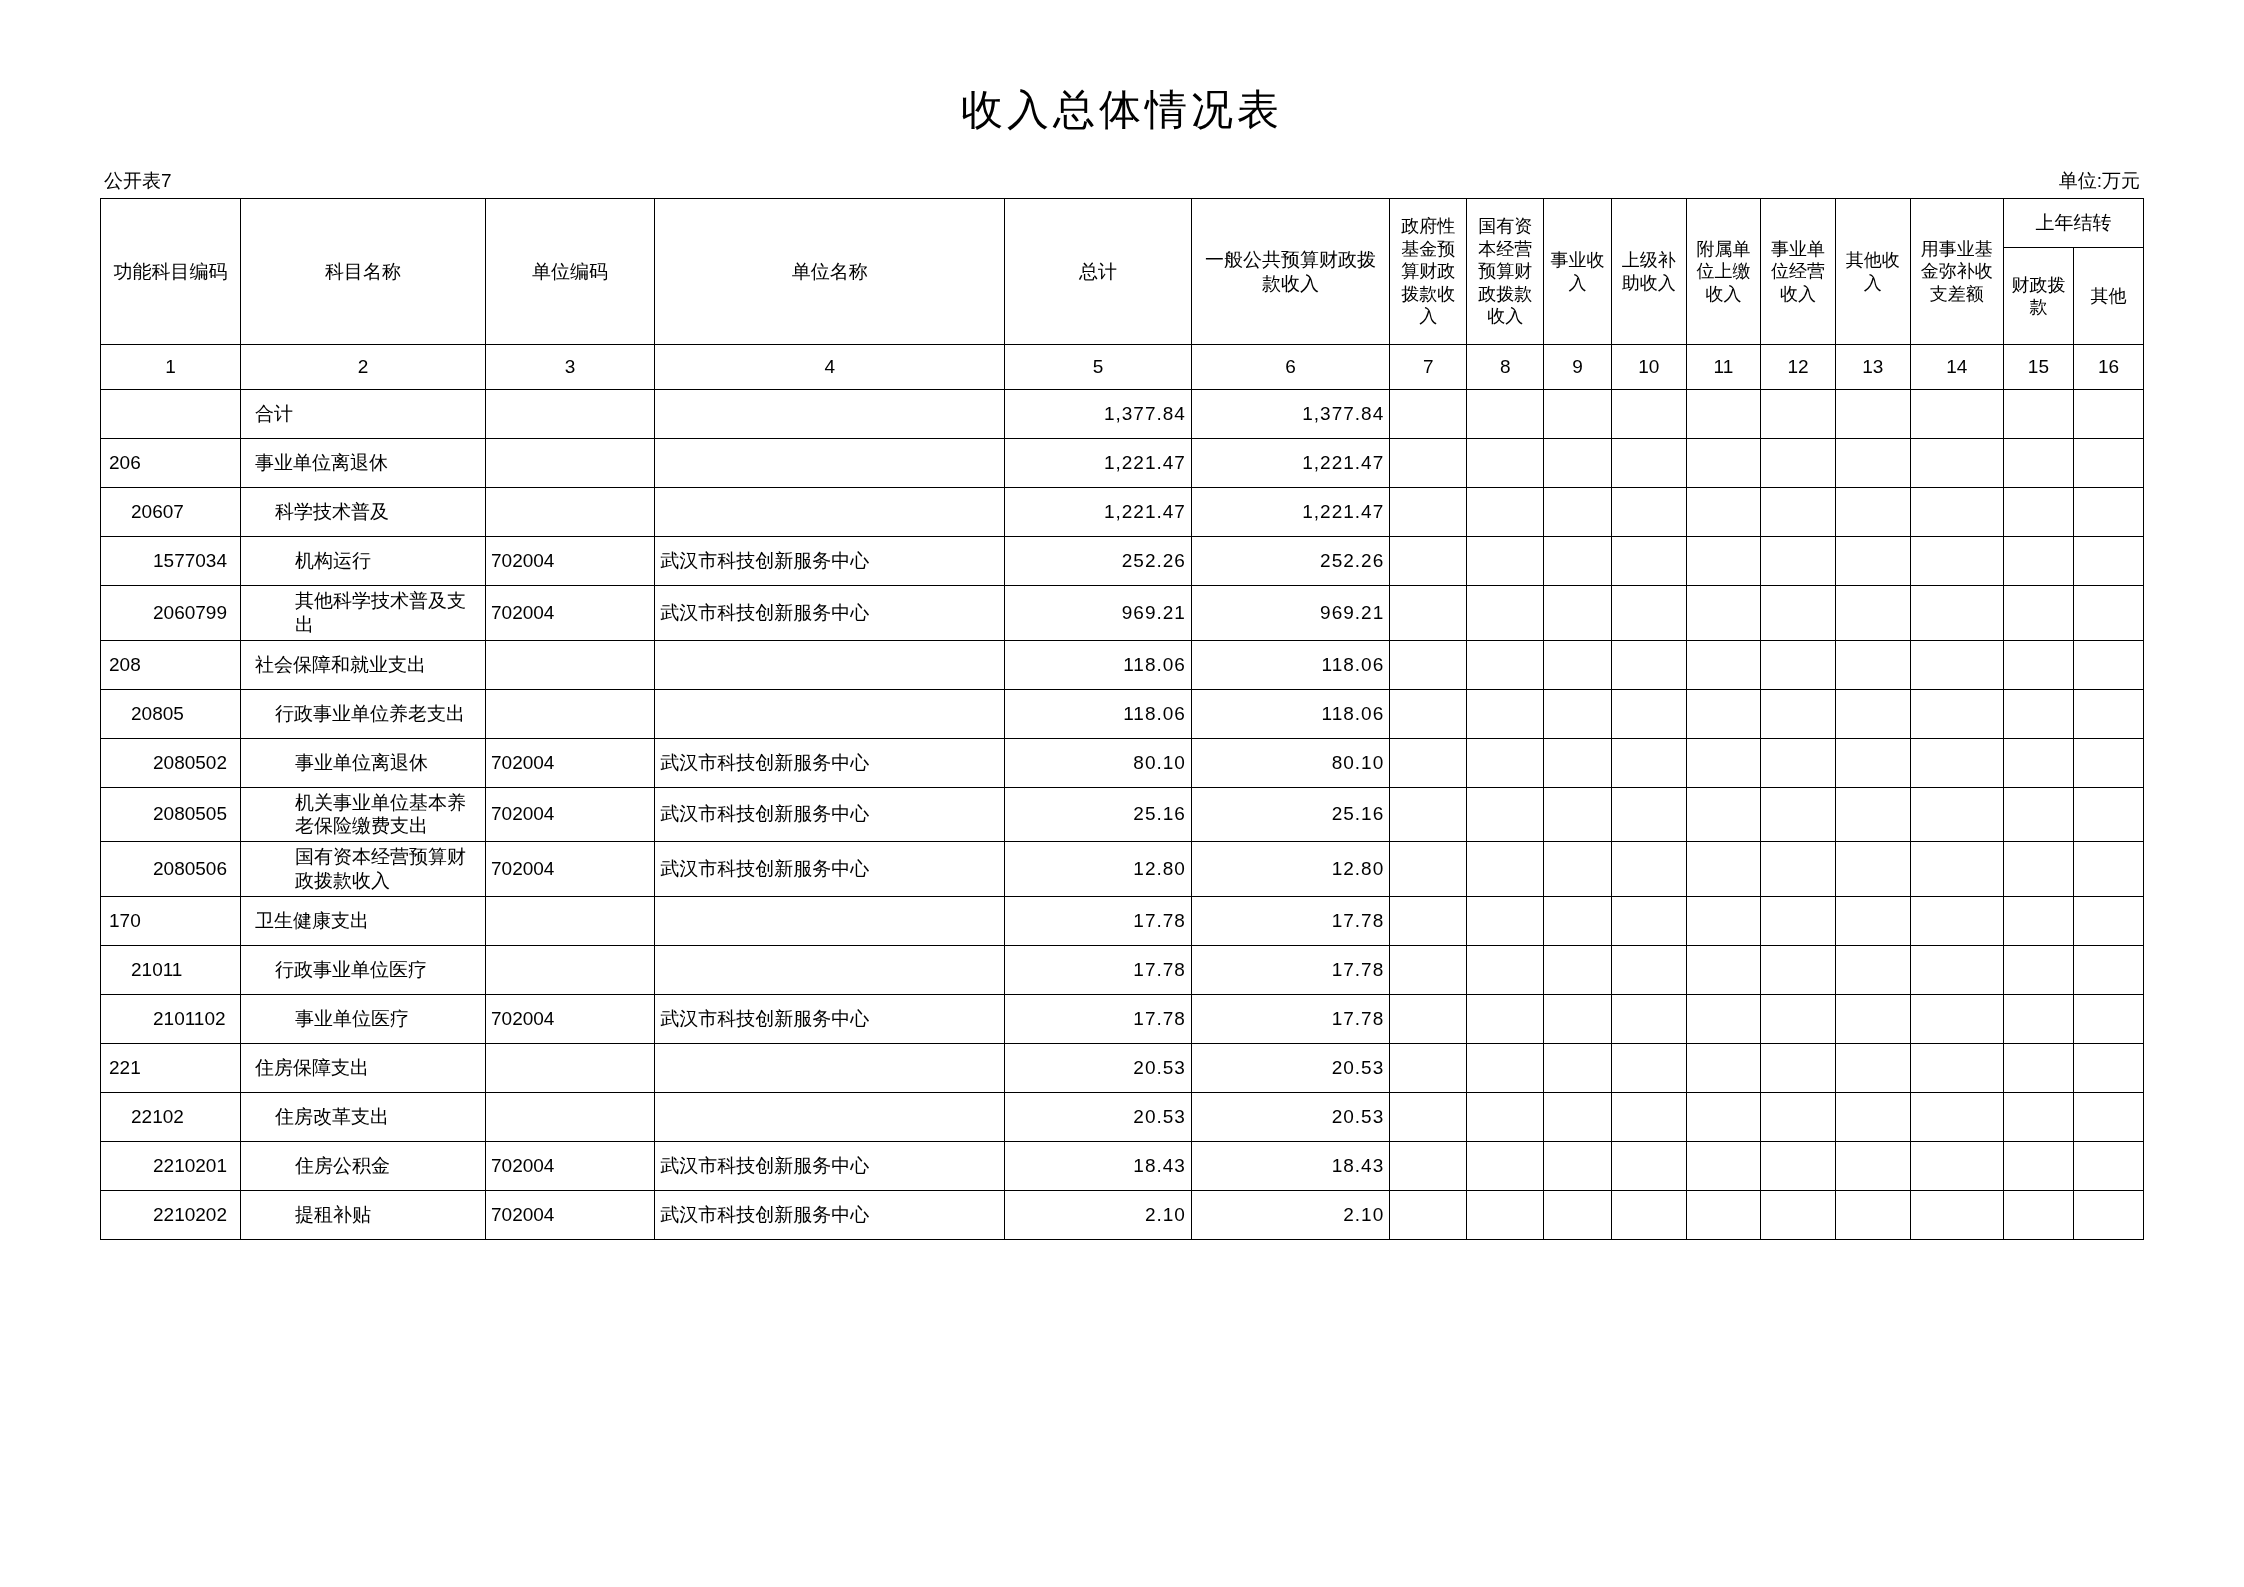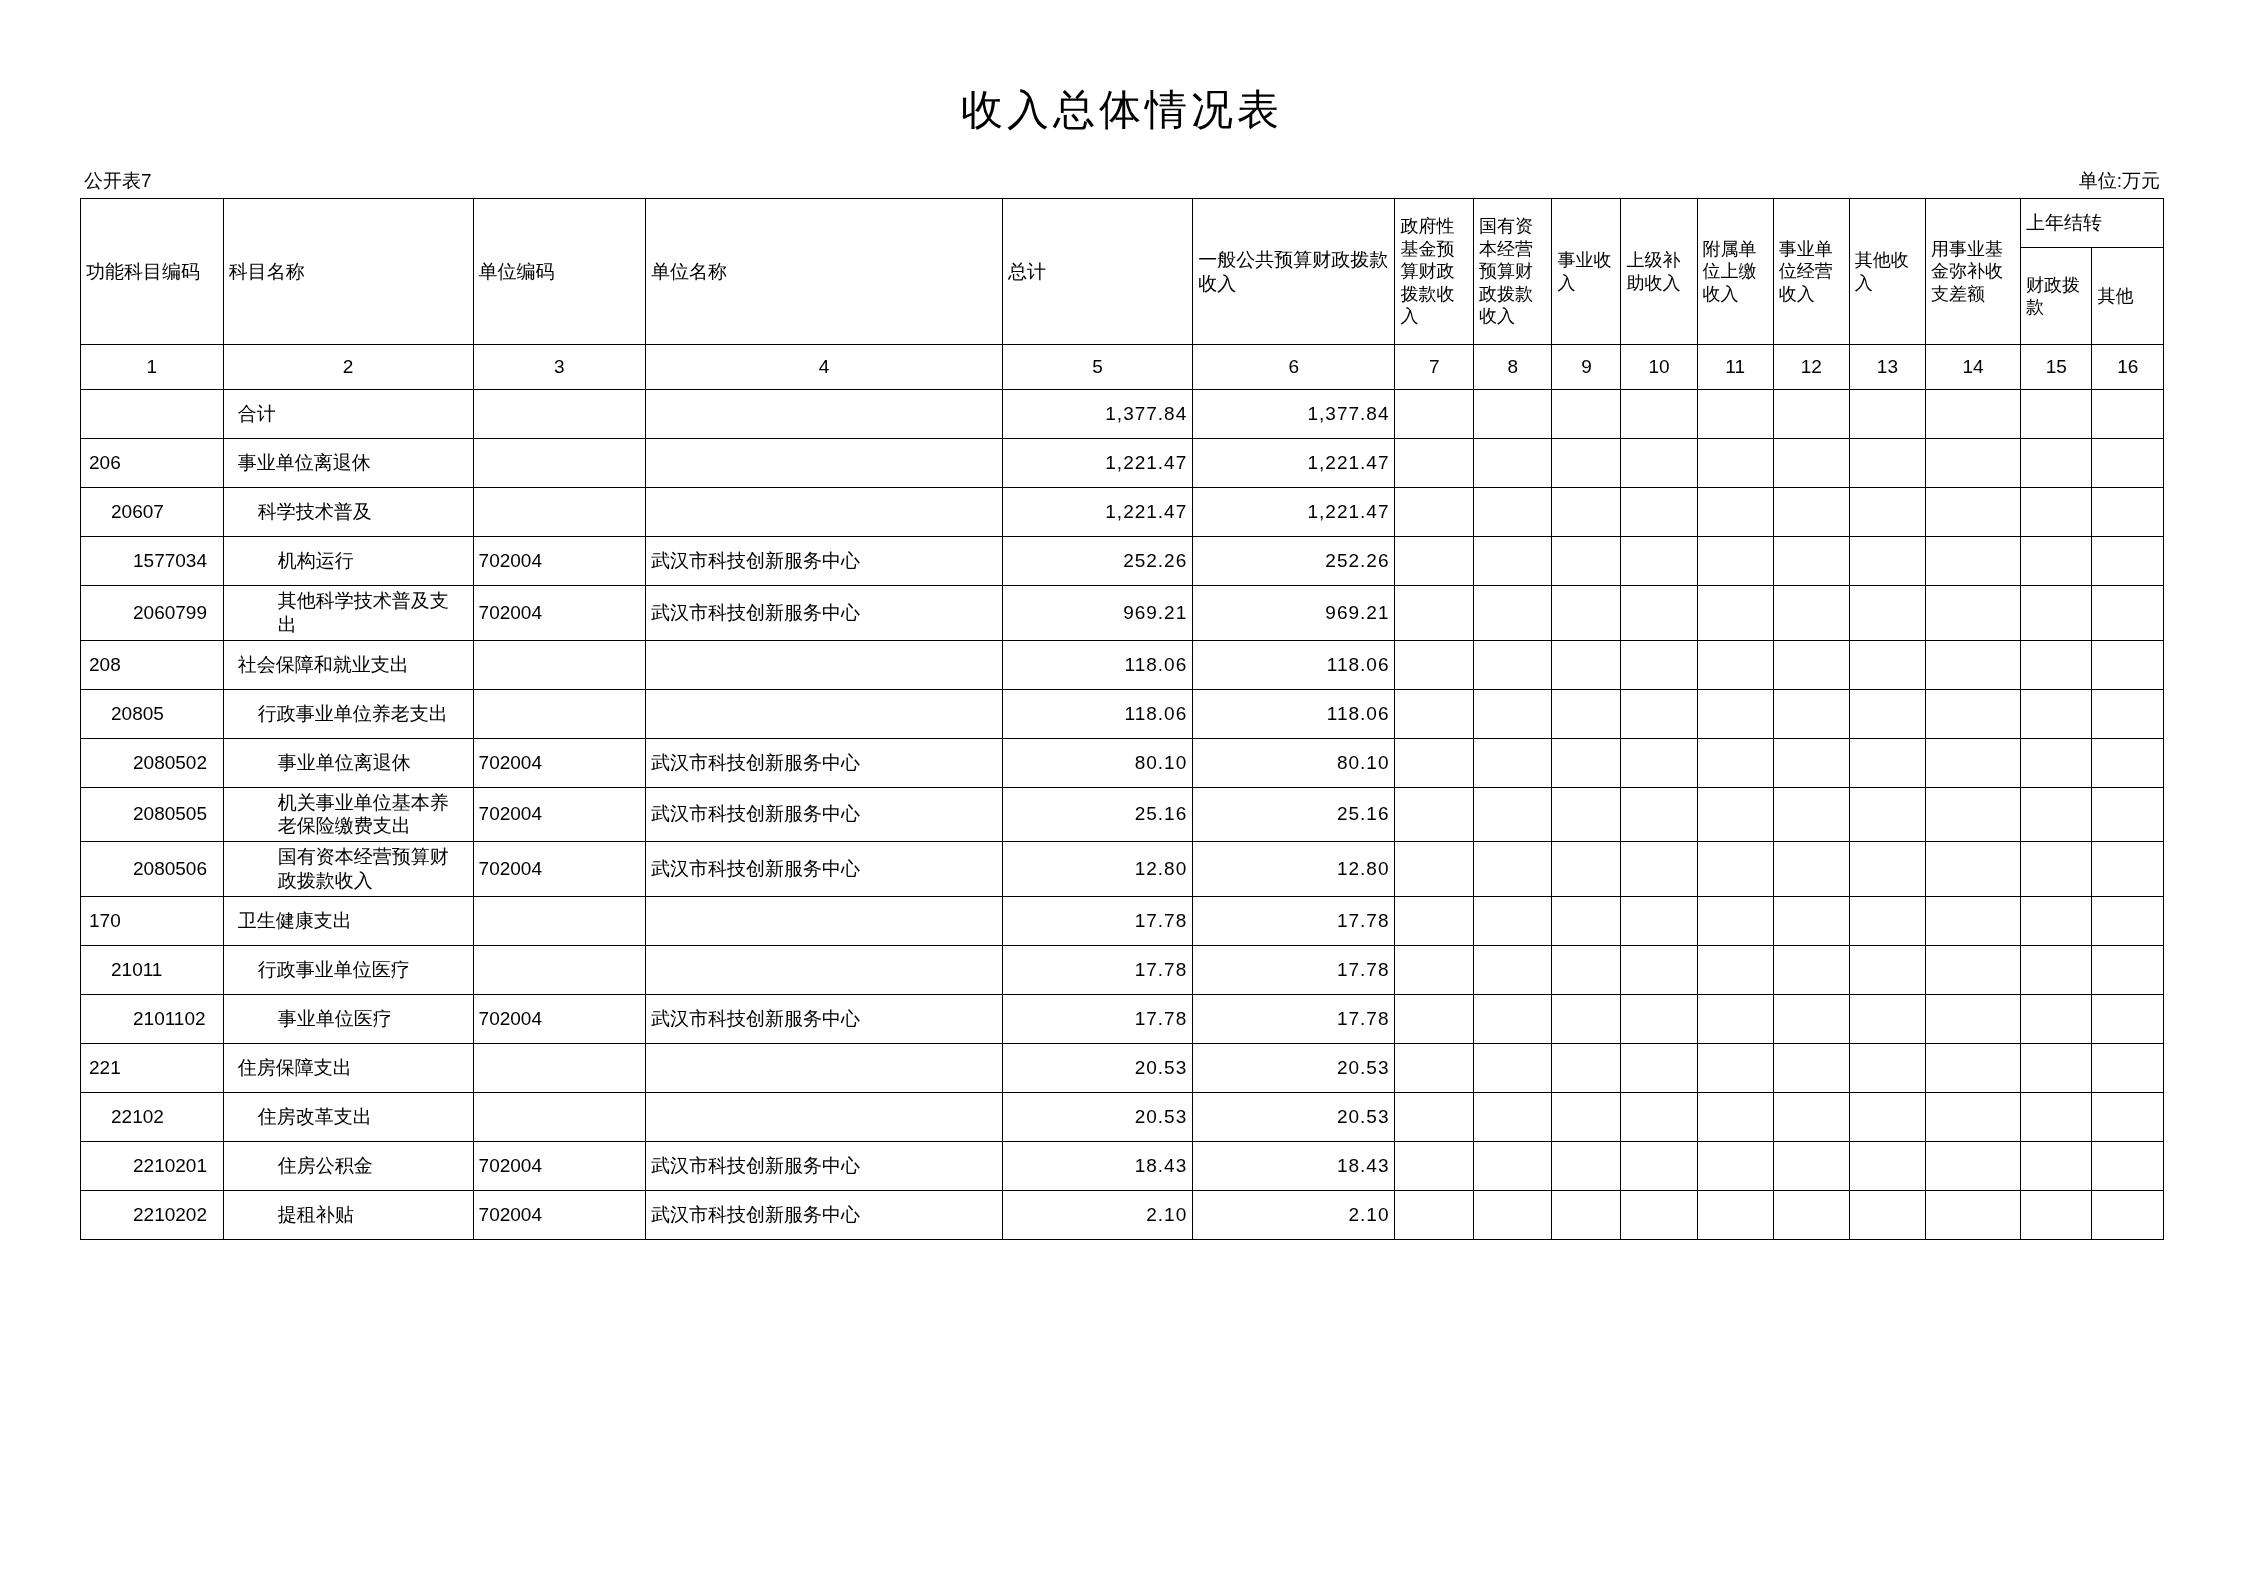--- a/index.html
+++ b/index.html
@@ -12,21 +12,21 @@
     height: 1587px;
     font-family: "Liberation Serif", "DejaVu Serif", serif;
     color: #000000;
     overflow: hidden;
   }
   .page {
     position: relative;
     width: 2244px;
     height: 1587px;
     box-sizing: border-box;
-    padding: 0 80px;
+    padding: 0 100px;
   }
   .doc-title {
     text-align: center;
     font-size: 42px;
     letter-spacing: 4px;
     font-weight: normal;
     margin: 0;
     padding-top: 82px;
     padding-bottom: 0;
     font-family: "Liberation Serif", "DejaVu Serif", serif;
@@ -48,21 +48,21 @@
   }
   table.fin td, table.fin th {
     border: 1px solid #000000;
     padding: 3px 5px;
     vertical-align: middle;
     font-weight: normal;
     line-height: 1.25;
     font-family: "Liberation Sans", sans-serif;
   }
   .hcell {
-    text-align: left;
+    text-align: center;
     font-size: 19px;
     height: 132px;
   }
   .hcell.small {
     font-size: 18px;
   }
   .hcell.vnarrow {
     font-size: 18px;
     letter-spacing: 0px;
   }

